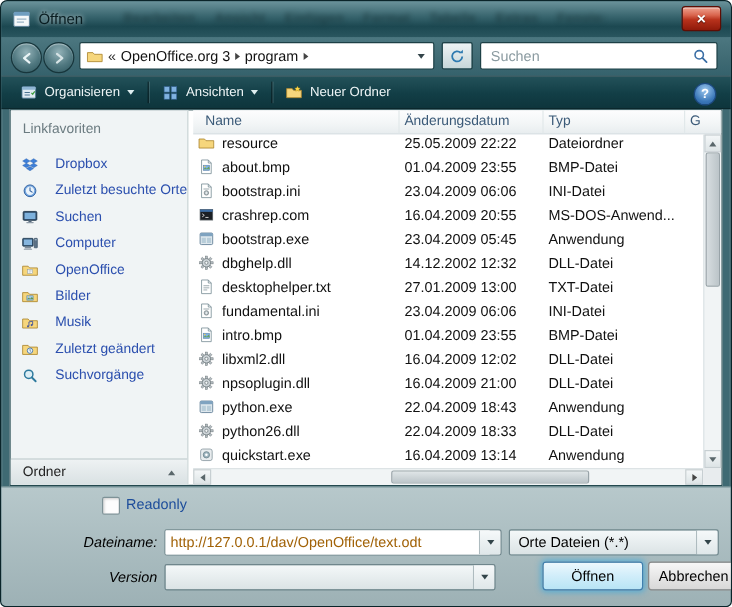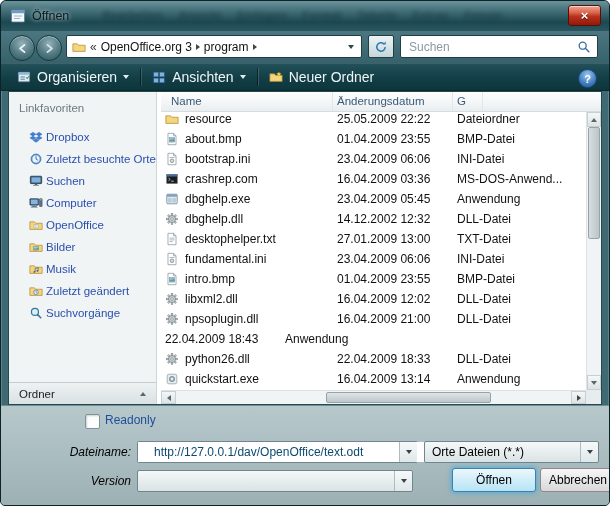--- a/index.html
+++ b/index.html
@@ -51,37 +51,37 @@
     display:flex;align-items:center;padding:0 6px;}
   .search-input{flex:1;border:none;outline:none;background:transparent;font-size:12px;
     font-family:inherit;color:#333;min-width:0;}
   .search-input::placeholder{color:#8a9aa0;opacity:1;}
 
   
   .toolbar{position:absolute;left:0;top:62px;right:0;height:28px;
     background:linear-gradient(180deg,#235159 0%,#123e46 55%,#0e353c 100%);
     border-top:1px solid rgba(255,255,255,.22);border-bottom:1px solid #0a272c;box-sizing:border-box;
     display:flex;align-items:center;padding-left:8px;}
-  .tbtn{display:flex;align-items:center;gap:6px;color:#eef5f6;font-size:14px;
+  .tbtn{display:flex;align-items:center;gap:6px;color:#eef5f6;font-size:11px;
     height:22px;padding:0 8px;border-radius:2px;}
   .tsep{width:1px;height:18px;background:rgba(0,0,0,.45);box-shadow:1px 0 0 rgba(255,255,255,.15);margin:0 3px;}
   .tb-tri{border-top-color:#dfeef0 !important;}
   .help-btn{position:absolute;right:12px;top:5px;width:17px;height:17px;border-radius:50%;
     background:radial-gradient(circle at 50% 30%,#9cc7ee,#3a77b8 65%,#2a5f9e);
     border:1px solid #1d4a80;color:#fff;font-size:11px;font-weight:bold;
     display:flex;align-items:center;justify-content:center;}
 
   
   .workspace{position:absolute;left:7px;top:90px;width:594px;height:314px;box-sizing:border-box;
     border:1px solid #24494f;background:#fff;}
   .sidebar{position:absolute;left:0;top:0;width:148px;bottom:0;background:#f0f4f5;
     border-right:1px solid #ccd6d8;box-sizing:border-box;}
   .sb-head{position:absolute;left:10px;top:10px;color:#6b7b80;font-size:11.5px;}
   .sb-items{position:absolute;left:0;top:34px;right:0;}
-  .sb-item{height:22px;display:flex;align-items:center;gap:3px;padding-left:20px;}
+  .sb-item{height:22px;display:flex;align-items:center;gap:14px;padding-left:9px;}
   .sb-label{color:#2b4fae;font-size:11.5px;white-space:nowrap;}
   .sb-folders{position:absolute;left:0;right:0;bottom:0;height:22px;box-sizing:border-box;
     background:linear-gradient(180deg,#eef2f3,#d9e1e3);border-top:1px solid #c2cdd0;
     display:flex;align-items:center;padding:0 10px;color:#222;font-size:11.5px;}
   .sb-folders .tri-up{margin-left:auto;}
 
   .filelist{position:absolute;left:152px;top:0;right:0;bottom:0;background:#fff;}
   .list-header{position:absolute;left:0;top:0;right:0;height:20px;display:flex;
     background:linear-gradient(180deg,#fdfdfe,#f2f5f6 60%,#e8edef);
     border-bottom:1px solid #d5dde0;box-sizing:border-box;}
@@ -121,21 +121,21 @@
     background:linear-gradient(180deg,#b7c8cb,#9db1b5);border-top:1px solid #6f8d92;box-sizing:border-box;}
   .chk{position:absolute;left:84px;top:8px;width:13px;height:13px;border-radius:2px;
     background:#fdfdfd;border:1px solid #7e9297;box-shadow:inset 1px 1px 2px rgba(0,0,0,.18);}
   .chk-label{position:absolute;left:104px;top:7px;color:#1d4d9b;font-size:12px;}
   .lbl{position:absolute;left:0;width:130px;text-align:right;font-size:12px;color:#000;font-style:italic;}
   .fn-lbl{top:39px;}
   .ver-lbl{top:68px;}
   .combo{position:absolute;background:#fff;border:1px solid #6f868c;border-radius:2px;box-sizing:border-box;}
   .fn-combo{left:136px;top:35px;width:281px;height:22px;}
   .combo-input{position:absolute;left:0;top:0;bottom:0;width:calc(100% - 17px);border:none;outline:none;
-    font-family:inherit;font-size:12px;padding:0 16px;background:#fff;color:#0c4a6e;}
+    font-family:inherit;font-size:12px;padding:0 4px;background:#fff;color:#a16207;}
   .combo-arrow{position:absolute;right:0;top:0;bottom:0;width:17px;
     display:flex;align-items:center;justify-content:center;border-left:1px solid #aebbbf;
     background:linear-gradient(180deg,#f6f9fa,#dfe7e9);border-radius:0 2px 2px 0;}
   .dropdown{position:absolute;height:22px;box-sizing:border-box;border:1px solid #6f868c;border-radius:2px;
     background:linear-gradient(180deg,#f4f8f9,#dbe3e5);display:flex;align-items:center;}
   .ft-combo{left:423px;top:35px;width:175px;}
   .ver-combo{left:136px;top:64px;width:276px;}
   .dd-text{padding-left:7px;font-size:12px;color:#000;white-space:nowrap;overflow:hidden;}
   .btn{position:absolute;height:24px;font-family:inherit;font-size:12px;color:#000;
     border-radius:3px;padding:0;display:flex;align-items:center;justify-content:center;cursor:default;}
@@ -377,20 +377,21 @@
       <div class="sb-folders">
         <span>Ordner</span>
         <span class="tri-up"></span>
       </div>
     </div>
 
     <div class="filelist">
       <div class="list-header">
         <div class="hc c-name">Name</div>
         <div class="hc c-date">Änderungsdatum</div>
+        <div class="hc c-type">Typ</div>
         <div class="hc c-g">G</div>
       </div>
       <div class="rows">
 
       <div class="row">
             <div class="cell c-name">
               <span class="ic">
                 <svg viewBox="0 0 16 16">
                   <path d="M1 4.4h5.2L7.6 6H15v7H1z" fill="#f6d67c" stroke="#ab862f" stroke-width=".8" stroke-linejoin="round"></path>
                 </svg>
@@ -437,34 +438,34 @@
               <span class="ic">
                 <svg viewBox="0 0 16 16">
                   <rect x="2" y="3" width="12" height="10" fill="#1b1f24" stroke="#5a6166" stroke-width=".7"></rect>
                   <rect x="2" y="3" width="12" height="2.2" fill="#3d6ea5"></rect>
                   <path d="M4 7l2 1.5L4 10" stroke="#d8d8d8" fill="none" stroke-width=".9"></path>
                   <path d="M7 10.5h3" stroke="#d8d8d8" stroke-width=".9"></path>
                 </svg>
               </span>
               <span class="fname">crashrep.com</span>
             </div>
-            <div class="cell c-date">16.04.2009 03:36</div>
+            <div class="cell c-date">16.04.2009 20:55</div>
             <div class="cell c-type">MS-DOS-Anwend...</div>
           </div>
           <div class="row">
             <div class="cell c-name">
               <span class="ic">
                 <svg viewBox="0 0 16 16">
                   <rect x="2" y="2.5" width="12" height="11" rx="1.2" fill="#dfe8ee" stroke="#5b7a93" stroke-width=".8"></rect>
                   <rect x="2" y="2.5" width="12" height="3" rx="1.2" fill="#7fa3c0"></rect>
                   <rect x="3.5" y="7" width="4" height="5" fill="#b8cdd9"></rect>
                   <rect x="8.5" y="7" width="4" height="5" fill="#b8cdd9"></rect>
                 </svg>
               </span>
-              <span class="fname">dbghelp.exe</span>
+              <span class="fname">bootstrap.exe</span>
             </div>
             <div class="cell c-date">23.04.2009 05:45</div>
             <div class="cell c-type">Anwendung</div>
           </div>
           <div class="row">
             <div class="cell c-name">
               <span class="ic">
                 <svg viewBox="0 0 16 16">
                   <g fill="#b6bec2" stroke="#6e787c" stroke-width=".5">
                     <rect x="7" y="1.6" width="2" height="12.8"></rect>
@@ -559,20 +560,31 @@
                   <circle cx="8" cy="8" r="4" fill="#ccd3d7" stroke="#6e787c" stroke-width=".8"></circle>
                   <circle cx="8" cy="8" r="1.5" fill="#f4f7f8" stroke="#6e787c" stroke-width=".7"></circle>
                 </svg>
               </span>
               <span class="fname">npsoplugin.dll</span>
             </div>
             <div class="cell c-date">16.04.2009 21:00</div>
             <div class="cell c-type">DLL-Datei</div>
           </div>
           <div class="row">
+            <div class="cell c-name">
+              <span class="ic">
+                <svg viewBox="0 0 16 16">
+                  <rect x="2" y="2.5" width="12" height="11" rx="1.2" fill="#dfe8ee" stroke="#5b7a93" stroke-width=".8"></rect>
+                  <rect x="2" y="2.5" width="12" height="3" rx="1.2" fill="#7fa3c0"></rect>
+                  <rect x="3.5" y="7" width="4" height="5" fill="#b8cdd9"></rect>
+                  <rect x="8.5" y="7" width="4" height="5" fill="#b8cdd9"></rect>
+                </svg>
+              </span>
+              <span class="fname">python.exe</span>
+            </div>
             <div class="cell c-date">22.04.2009 18:43</div>
             <div class="cell c-type">Anwendung</div>
           </div>
           <div class="row">
             <div class="cell c-name">
               <span class="ic">
                 <svg viewBox="0 0 16 16">
                   <g fill="#b6bec2" stroke="#6e787c" stroke-width=".5">
                     <rect x="7" y="1.6" width="2" height="12.8"></rect>
                     <rect x="7" y="1.6" width="2" height="12.8" transform="rotate(45 8 8)"></rect>

